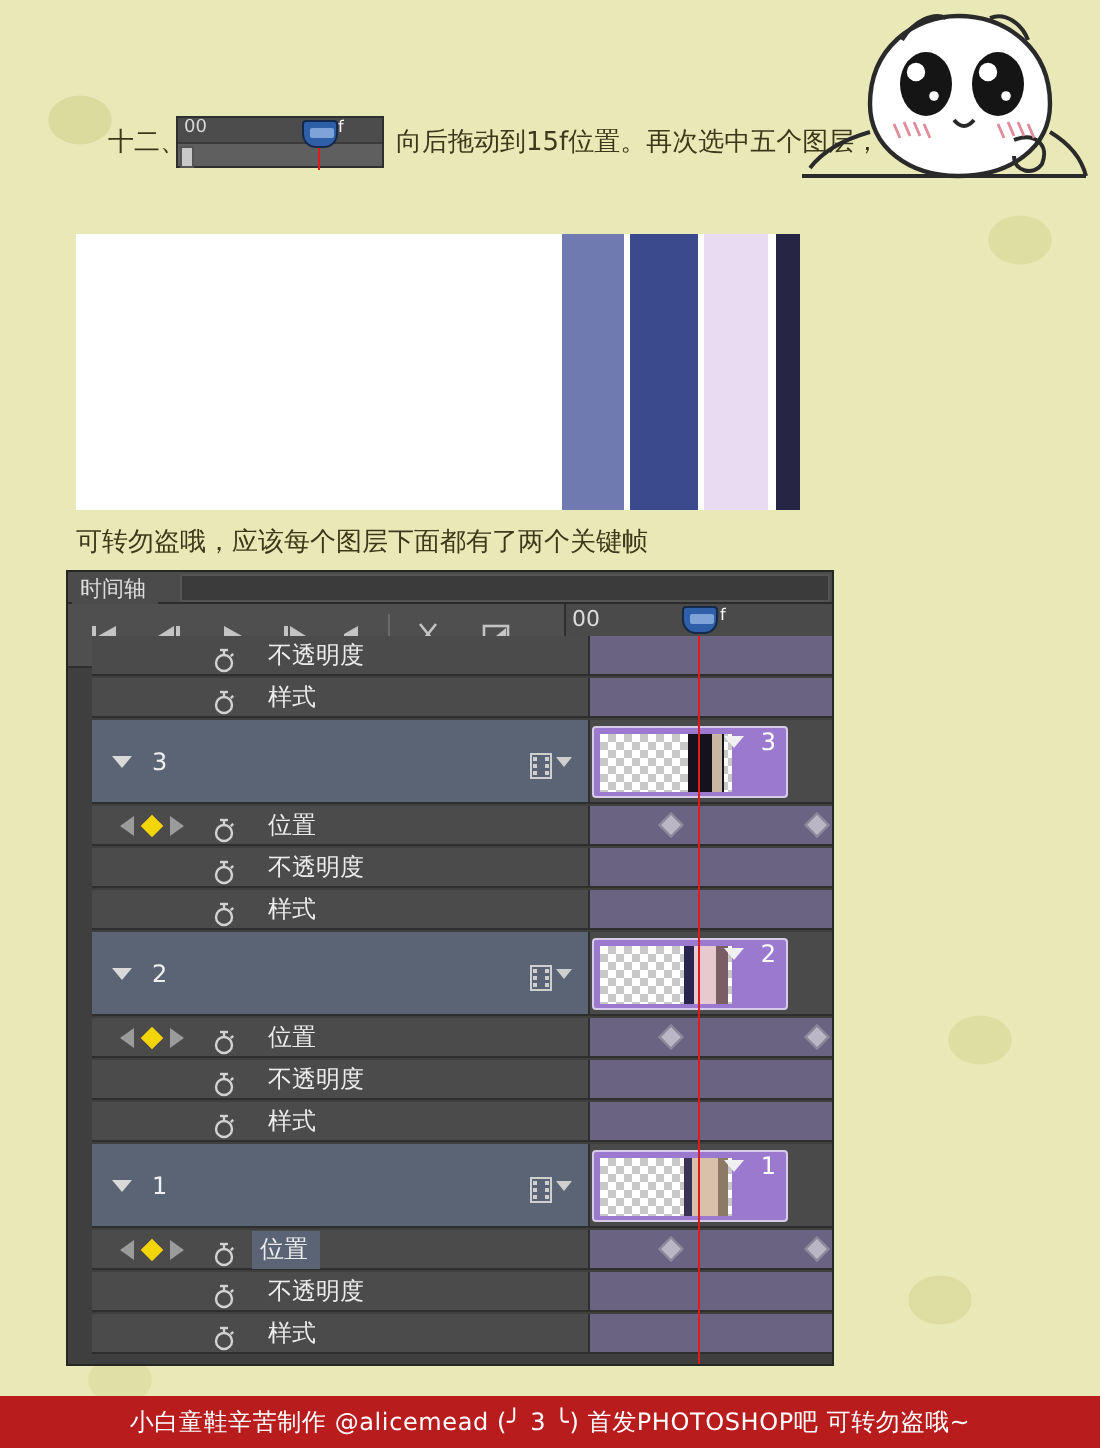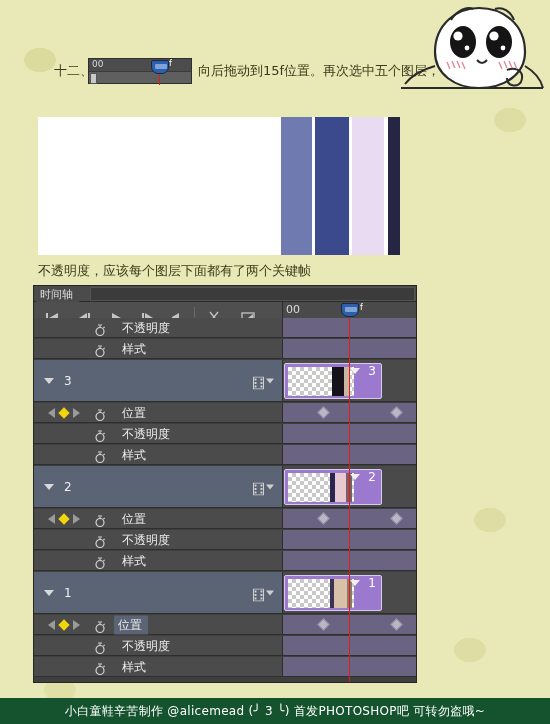--- a/index.html
+++ b/index.html
@@ -229,21 +229,21 @@
   }
   #ps-ruler .scrollknob {
     position: absolute; left: 1px; top: 17px;
     width: 8px; height: 13px;
     background: #b9b9b9; border: 1px solid #555;
   }
 
   
   .row {
     position: absolute;
-    left: 0; width: 383px;
+    left: 12px; width: 383px;
     border-bottom: 1px solid #2e2e2e;
     padding-left: 32px;
   }
   .row .leftcell {
     position: absolute; left: 0; top: 0; bottom: 0; width: 248px;
   }
   .row .rightcell {
     position: absolute; left: 248px; top: 0; bottom: 0; right: 0;
     border-left: 1px solid #2e2e2e;
   }
@@ -365,21 +365,21 @@
     position: absolute;
     right: 5px; top: 0px;
     font-size: 12px; color: #ffffff;
   }
 
   
   #footer {
     position: absolute;
     left: 0; bottom: 0;
     width: 550px; height: 26px;
-    background: #14532d;
+    background: #b91c1c;
     z-index: 4;
     text-align: center;
   }
   #footer span {
     display: inline-block;
     margin-top: 5px;
     font-size: 12px;
     color: #ffffff;
     font-family: "DejaVu Sans", sans-serif;
     letter-spacing: .3px;
@@ -411,21 +411,21 @@
       <g stroke="#e08a9a" stroke-width="1.4">
         <path d="M48 62 l3 7 M53 61 l3 7 M58 61 l3 7 M63 62 l3 7"></path>
         <path d="M100 62 l3 7 M105 61 l3 7 M110 61 l3 7 M115 62 l3 7"></path>
       </g>
       <path d="M78 60 q5 6 10 0" fill="none" stroke="#2a2a2a" stroke-width="2"></path>
     </svg>
   </div>
 
   <div class="copy" id="line1a">十二、将</div>
   <div class="copy" id="line1b">向后拖动到15f位置。再次选中五个图层，</div>
-  <div class="copy" id="line3">不透明度，应该每个图层下面都有了两个关键帧</div>
+  <div class="copy" id="line3">可转勿盗哦，应该每个图层下面都有了两个关键帧</div>
 
   <div id="mini-timeline">
     <div class="ruler">
       <span class="tick">00</span>
     </div>
     <div class="track"></div>
     <div class="handle"></div>
     <div class="playhead-marker" style="left:62px; top:1px;"></div>
     <span class="playhead-flag" style="left:80px; top:0px;">f</span>
     <div class="playhead-line" style="left:70px; top:15px; height:11px;"></div>

